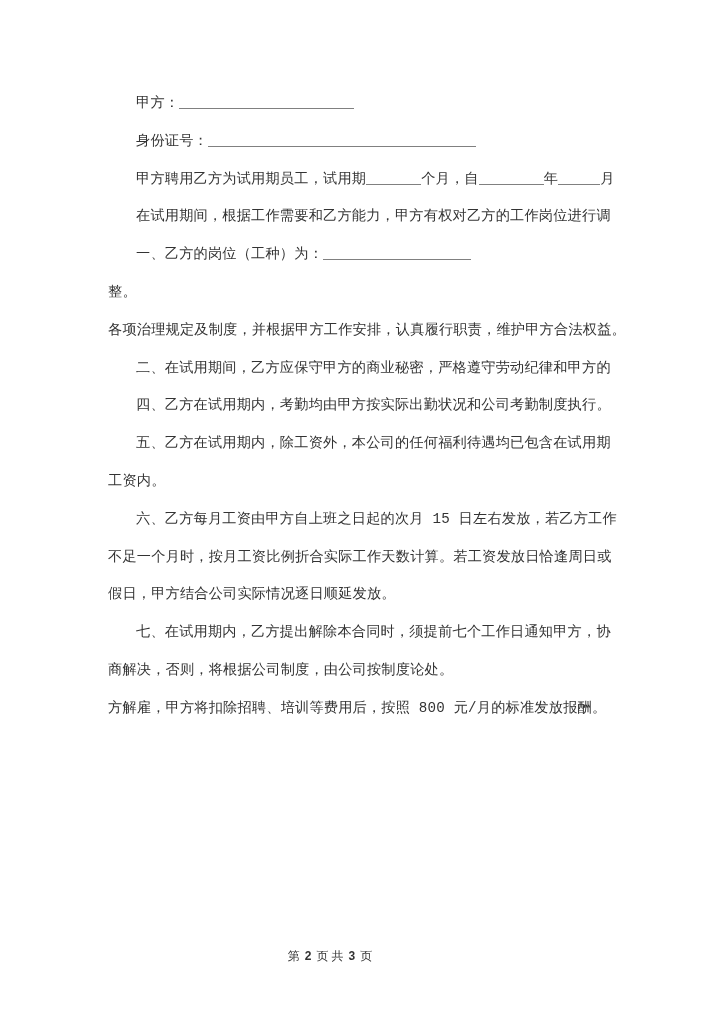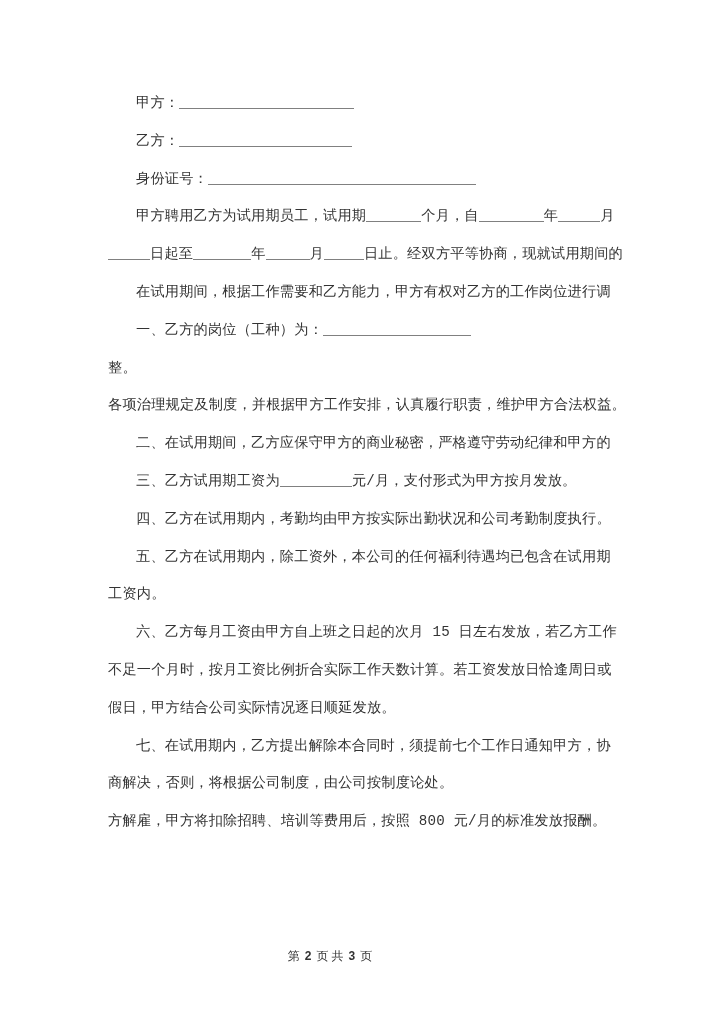--- a/index.html
+++ b/index.html
@@ -59,30 +59,27 @@
     font-weight: bold;
     font-family: "Liberation Sans", "DejaVu Sans", sans-serif;
   }
 </style>
 </head>
 <body>
 
 <div class="page">
   <div class="doc">
       <div class="line indent"><span class="t">甲方：</span><span class="blank" style="width: 175px;"></span></div>
-      <div class="line indent"><span class="t">乙方：</span><span class="blank" style="width: 173px;"></span></div>
       <div class="line indent"><span class="t">身份证号：</span><span class="blank" style="width: 268px;"></span></div>
       <div class="line indent"><span class="t">甲方聘用乙方为试用期员工，试用期</span><span class="blank" style="width: 55px;"></span><span class="t">个月，自</span><span class="blank" style="width: 65px;"></span><span class="t">年</span><span class="blank" style="width: 42px;"></span><span class="t">月</span></div>
-      <div class="line"><span class="blank" style="width: 42px;"></span><span class="t">日起至</span><span class="blank" style="width: 58px;"></span><span class="t">年</span><span class="blank" style="width: 44px;"></span><span class="t">月</span><span class="blank" style="width: 40px;"></span><span class="t">日止。经双方平等协商，现就试用期间的</span></div>
       <div class="line indent"><span class="t">在试用期间，根据工作需要和乙方能力，甲方有权对乙方的工作岗位进行调</span></div>
       <div class="line indent"><span class="t">一、乙方的岗位（工种）为：</span><span class="blank" style="width: 148px;"></span></div>
       <div class="line"><span class="t">整。</span></div>
       <div class="line"><span class="t">各项治理规定及制度，并根据甲方工作安排，认真履行职责，维护甲方合法权益。</span></div>
       <div class="line indent"><span class="t">二、在试用期间，乙方应保守甲方的商业秘密，严格遵守劳动纪律和甲方的</span></div>
-      <div class="line indent"><span class="t">三、乙方试用期工资为</span><span class="blank" style="width: 72px;"></span><span class="t">元/月，支付形式为甲方按月发放。</span></div>
       <div class="line indent"><span class="t">四、乙方在试用期内，考勤均由甲方按实际出勤状况和公司考勤制度执行。</span></div>
       <div class="line indent"><span class="t">五、乙方在试用期内，除工资外，本公司的任何福利待遇均已包含在试用期</span></div>
       <div class="line"><span class="t">工资内。</span></div>
       <div class="line indent"><span class="t">六、乙方每月工资由甲方自上班之日起的次月 15 日左右发放，若乙方工作</span></div>
       <div class="line"><span class="t">不足一个月时，按月工资比例折合实际工作天数计算。若工资发放日恰逢周日或</span></div>
       <div class="line"><span class="t">假日，甲方结合公司实际情况逐日顺延发放。</span></div>
       <div class="line indent"><span class="t">七、在试用期内，乙方提出解除本合同时，须提前七个工作日通知甲方，协</span></div>
       <div class="line"><span class="t">商解决，否则，将根据公司制度，由公司按制度论处。</span></div>
       <div class="line"><span class="t">方解雇，甲方将扣除招聘、培训等费用后，按照 800 元/月的标准发放报酬。</span></div>
     </div>

